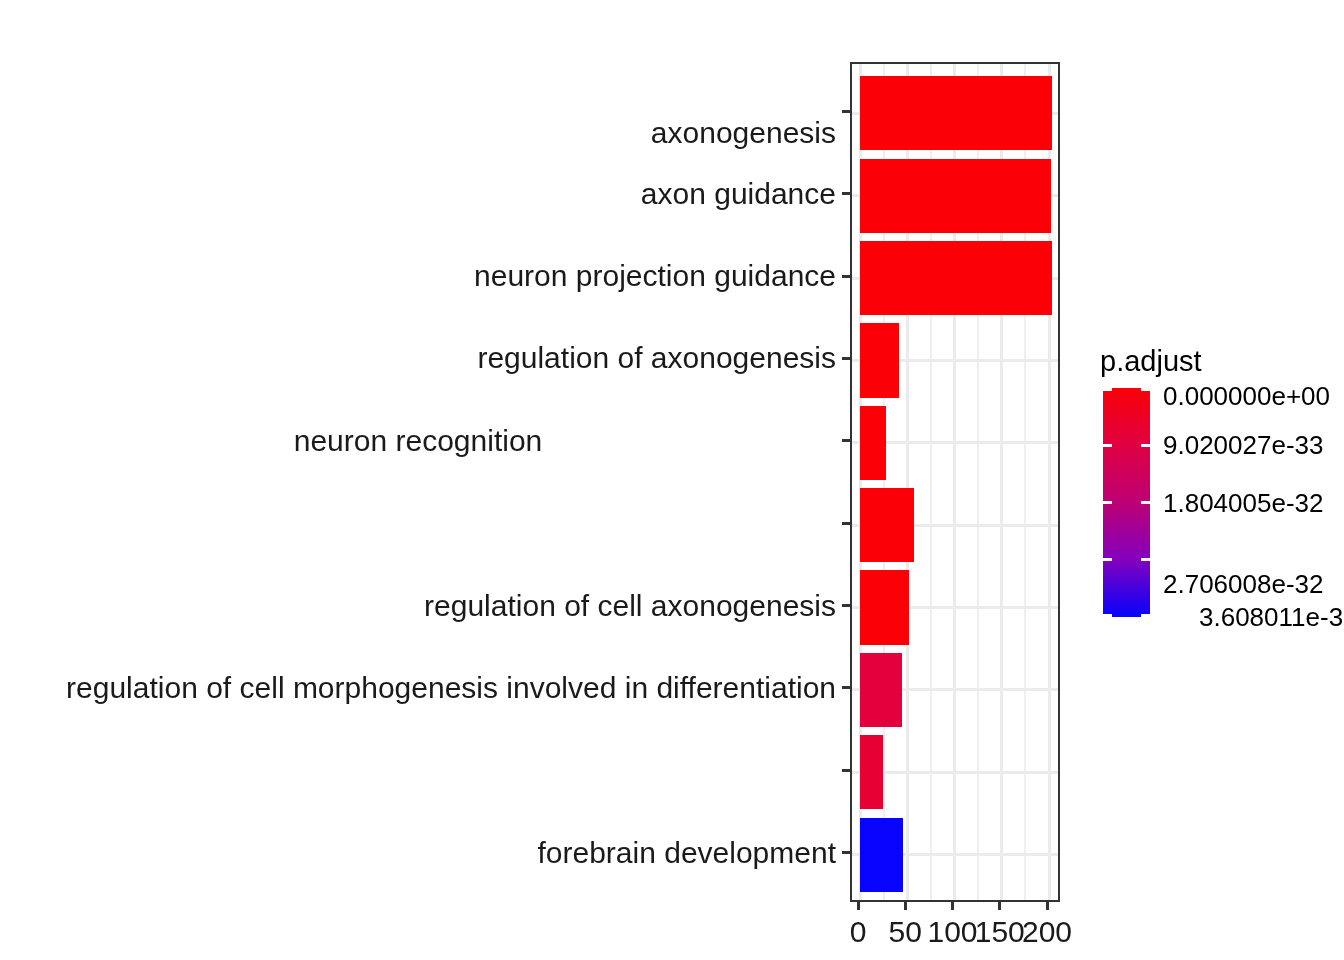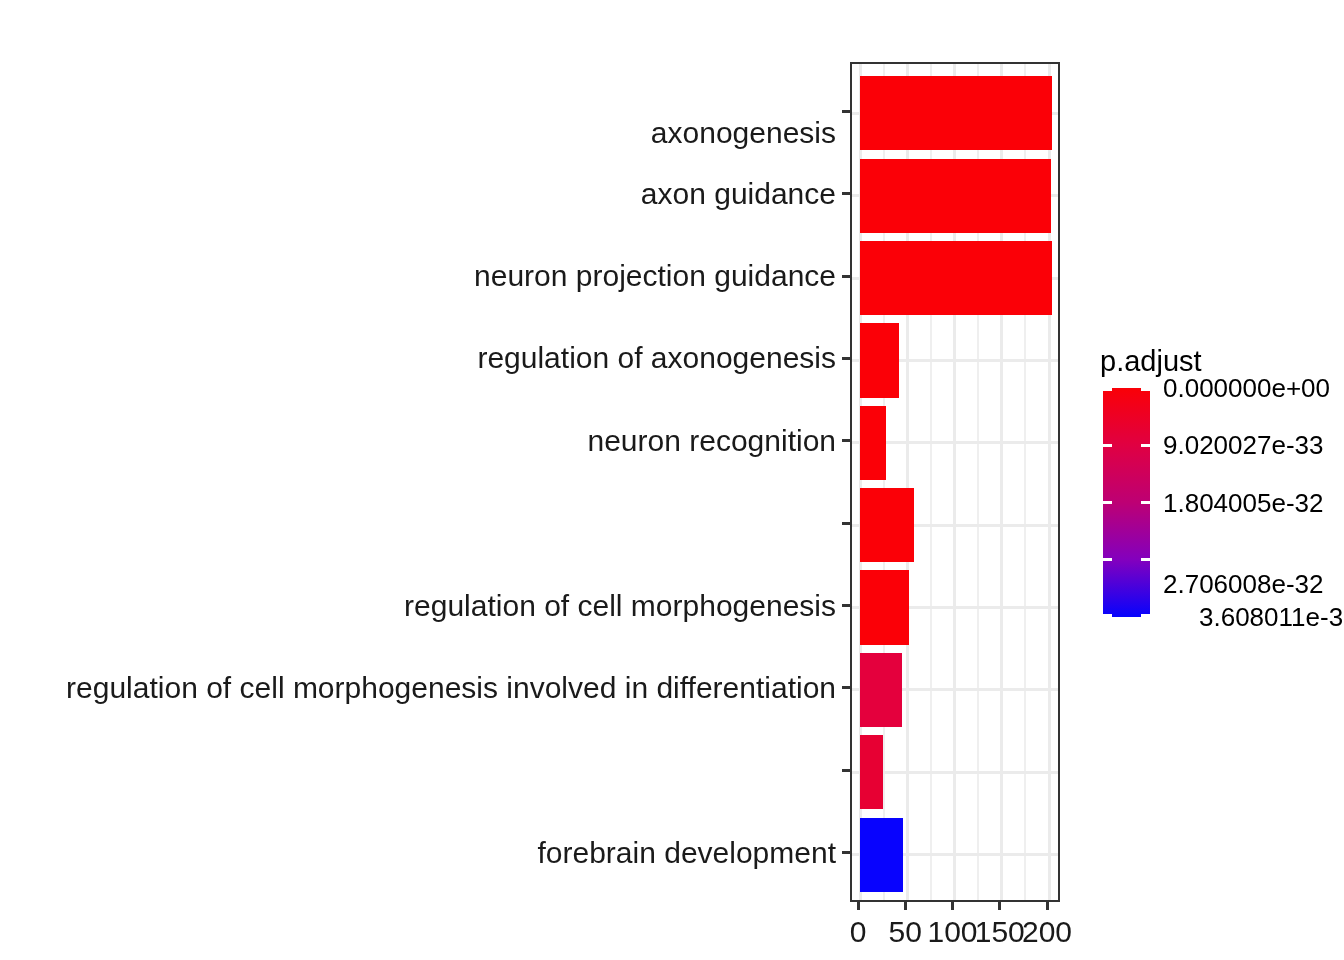--- a/index.html
+++ b/index.html
@@ -107,37 +107,37 @@
     </div>
 <div class="tick" style="left: 842px; top: 109.912px; width: 8px; height: 3px;"></div>
     <div class="y-label" style="left: 0px; width: 836px; top: 100px; margin-top: 15px;">axonogenesis</div>
     <div class="tick" style="left: 842px; top: 192.265px; width: 8px; height: 3px;"></div>
     <div class="y-label" style="left: 0px; width: 836px; top: 175.765px;">axon guidance</div>
     <div class="tick" style="left: 842px; top: 274.618px; width: 8px; height: 3px;"></div>
     <div class="y-label" style="left: 0px; width: 836px; top: 258.118px;">neuron projection guidance</div>
     <div class="tick" style="left: 842px; top: 356.971px; width: 8px; height: 3px;"></div>
     <div class="y-label" style="left: 0px; width: 836px; top: 340.471px;">regulation of axonogenesis</div>
     <div class="tick" style="left: 842px; top: 439.324px; width: 8px; height: 3px;"></div>
-    <div class="y-label" style="left: 0px; width: 836px; top: 422.824px;">neuron recognition</div>
+    <div class="y-label" style="left: 0px; width: 836px; top: 422.824px; text-align: center;">neuron recognition</div>
     <div class="tick" style="left: 842px; top: 521.676px; width: 8px; height: 3px;"></div>
     <div class="tick" style="left: 842px; top: 604.029px; width: 8px; height: 3px;"></div>
-    <div class="y-label" style="left: 0px; width: 836px; top: 587.529px;">regulation of cell morphogenesis</div>
+    <div class="y-label" style="left: 0px; width: 836px; top: 587.529px;">regulation of cell axonogenesis</div>
     <div class="tick" style="left: 842px; top: 686.382px; width: 8px; height: 3px;"></div>
     <div class="y-label" style="left: 0px; width: 836px; top: 669.882px;">regulation of cell morphogenesis involved in differentiation</div>
     <div class="tick" style="left: 842px; top: 768.735px; width: 8px; height: 3px;"></div>
     <div class="tick" style="left: 842px; top: 851.088px; width: 8px; height: 3px;"></div>
     <div class="y-label" style="left: 0px; width: 836px; top: 834.588px;">forebrain development</div>
     <div class="tick" style="left: 856.5px; top: 902px; width: 3px; height: 8px;"></div>
     <div class="x-label" style="left: 798px; width: 120px; top: 914px;">0</div>
     <div class="tick" style="left: 903.75px; top: 902px; width: 3px; height: 8px;"></div>
     <div class="x-label" style="left: 845.25px; width: 120px; top: 914px;">50</div>
     <div class="tick" style="left: 951px; top: 902px; width: 3px; height: 8px;"></div>
     <div class="x-label" style="left: 892.5px; width: 120px; top: 914px;">100</div>
     <div class="tick" style="left: 998.25px; top: 902px; width: 3px; height: 8px;"></div>
     <div class="x-label" style="left: 939.75px; width: 120px; top: 914px;">150</div>
     <div class="tick" style="left: 1045.5px; top: 902px; width: 3px; height: 8px;"></div>
     <div class="x-label" style="left: 987px; width: 120px; top: 914px;">200</div>
-    <div class="legend-label" style="top: 373px;">0.000000e+00</div>
+    <div class="legend-label" style="top: 381px;">0.000000e+00</div>
     <div class="legend-label" style="top: 430.25px;">9.020027e-33</div>
     <div class="legend-label" style="top: 487.5px;">1.804005e-32</div>
     <div class="legend-label" style="top: 569px;">2.706008e-32</div>
     <div class="legend-label" style="top: 602px; margin-left: 36px;">3.608011e-32</div>
   </div>
 
 </body></html>

